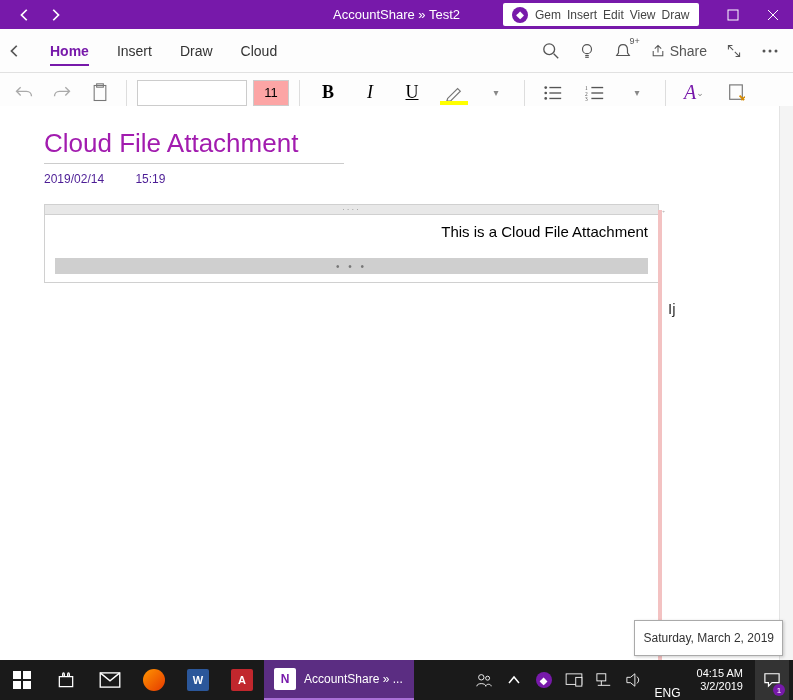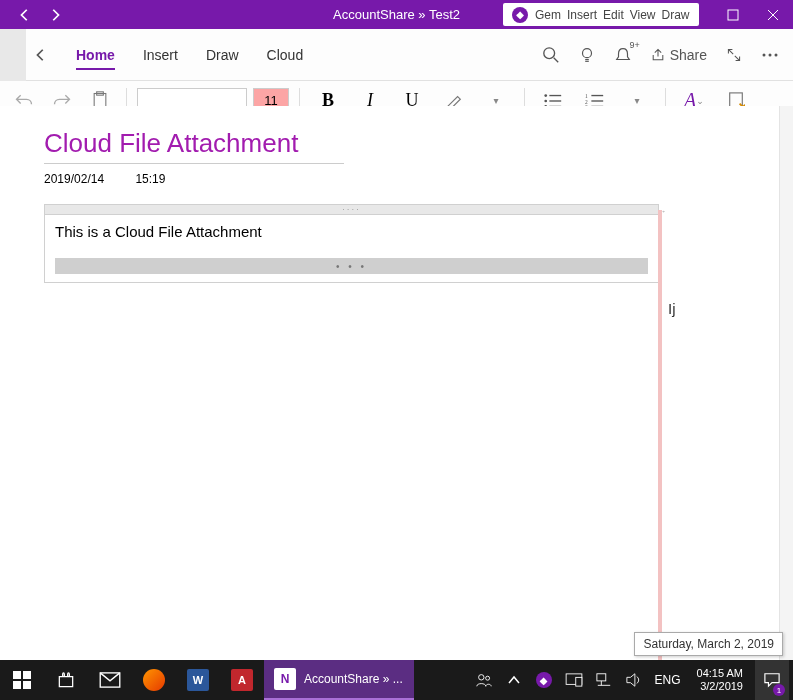--- a/index.html
+++ b/index.html
@@ -43,27 +43,26 @@
 .addin-pill span { margin: 0 3px; cursor: pointer; }
 .titlebar .win-controls {
   margin-left: auto;
   display: flex;
 }
 .win-controls div {
   width: 40px; height: 30px; display: flex; align-items: center; justify-content: center; cursor: pointer;
 }
 
 .menubar {
-  height: 52px;
+  height: 44px;
   background: #fdfdfd;
   display: flex;
   align-items: center;
   padding: 0 8px;
   border-bottom: 1px solid #e1e1e1;
-  margin-left: 26px;
 }
 .menubar .back-page { width: 28px; text-align: center; color: #555; font-size: 18px; cursor: pointer; }
 .menubar .menu-item { padding: 0 14px; color: #333; cursor: pointer; font-size: 14px; position: relative; }
 .menubar .menu-item.active { color: #7719aa; font-weight: 600; }
 .menubar .menu-item.active::after {
   content: ""; position: absolute; left: 14px; right: 14px; bottom: -7px; height: 2px; background: #7719aa;
 }
 .menubar .flex-spacer { flex: 1; }
 .menubar .right-icons { display: flex; align-items: center; gap: 6px; color: #555; }
 .menubar .right-icons .ico { width: 30px; height: 30px; display: flex; align-items: center; justify-content: center; cursor: pointer; position: relative; }
@@ -110,56 +109,56 @@
 .page-title-input {
   font-size: 26px;
   color: #a21caf;
   border: none;
   border-bottom: 1px solid #ccc;
   padding: 4px 0;
   width: 300px;
   background: transparent;
   font-weight: 400;
 }
-.page-date { color: #000000; font-size: 12px; margin-top: 8px; }
+.page-date { color: #4c1d95; font-size: 12px; margin-top: 8px; }
 .page-date span { margin-right: 28px; }
 .content-block {
   margin-top: 18px;
   border: 1px solid #d0d0d0;
   width: 615px;
   position: relative;
 }
 .content-block .block-handle {
   height: 10px; background: #e8e8e8; border-bottom: 1px solid #d0d0d0;
   display: flex; align-items: center; justify-content: center;
   color: #999; font-size: 8px; letter-spacing: 2px;
 }
 .content-block .side-handle {
   position: absolute; right: -10px; top: 0; width: 10px; height: 10px;
   font-size: 8px; color: #999; display: flex; align-items: center;
 }
-.content-body { padding: 8px 10px; }
+.content-body { padding: 8px 10px; text-align: right; }
 .content-body .para { margin-bottom: 12px; font-size: 15px; }
 .link-sel {
   color: #0066cc; text-decoration: underline; background: #cfcfcf;
   font-size: 14px;
 }
 .attachment-placeholder {
   margin-top: 18px;
   height: 16px; background: #cfcfcf; display: flex; align-items: center; justify-content: center;
   color: #777; letter-spacing: 3px; font-size: 10px;
 }
 .ij-annot { position: absolute; top: 300px; left: 668px; font-size: 15px; color: #333; }
 .red-strip { position: absolute; top: 210px; left: 658px; width: 4px; bottom: 40px; background: #f3c2c2; }
 .scrollbar-v { position: absolute; top: 106px; right: 0; width: 14px; bottom: 40px; background: #f4f4f4; border-left: 1px solid #e4e4e4; }
 
 .tooltip {
   position: absolute;
   right: 10px; bottom: 44px;
-  background: #fff; border: 1px solid #aaa; padding: 4px 8px; font-size: 12px; color: #333;
+  background: #fff; border: 1px solid #aaa; padding: 10px 8px; font-size: 12px; color: #333;
   box-shadow: 1px 1px 3px rgba(0,0,0,0.2);
 }
 
 .taskbar {
   position: absolute; left: 0; right: 0; bottom: 0;
   height: 40px; background: #1a1a1a; display: flex; align-items: center; color: #fff;
 }
 .taskbar .start { width: 44px; display: flex; justify-content: center; font-size: 16px; }
 .taskbar .tico { width: 44px; height: 40px; display: flex; align-items: center; justify-content: center; cursor: pointer; }
 .taskbar .app-tile {
@@ -439,21 +438,21 @@
           <line x1="7" y1="10" x2="7" y2="15" stroke="#fff"></line>
           <line x1="3" y1="15" x2="17" y2="15" stroke="#fff"></line>
         </svg>
     </div>
     <div class="tico">
       <svg width="18" height="16" viewBox="0 0 20 18">
           <path d="M2 6 L6 6 L11 2 L11 16 L6 12 L2 12 Z" stroke="#fff" fill="none"></path>
           <path d="M13 5 C16 7 16 11 13 13" stroke="#fff" fill="none"></path>
         </svg>
     </div>
-    <div class="tico" style="width:auto;padding:0 4px;font-size:12px;">
+    <div class="tico" style="width:auto;padding:0 4px;font-size:12px;align-items:flex-end;">
       <span>ENG</span>
     </div>
     <div class="clock">
       <div>04:15 AM</div>
       <div>3/2/2019</div>
     </div>
     <div class="notif">
       <svg width="18" height="16" viewBox="0 0 20 18">
           <path d="M2 2 L18 2 L18 12 L10 12 L6 16 L6 12 L2 12 Z" stroke="#fff" fill="none" stroke-width="1.3"></path>
         </svg>

